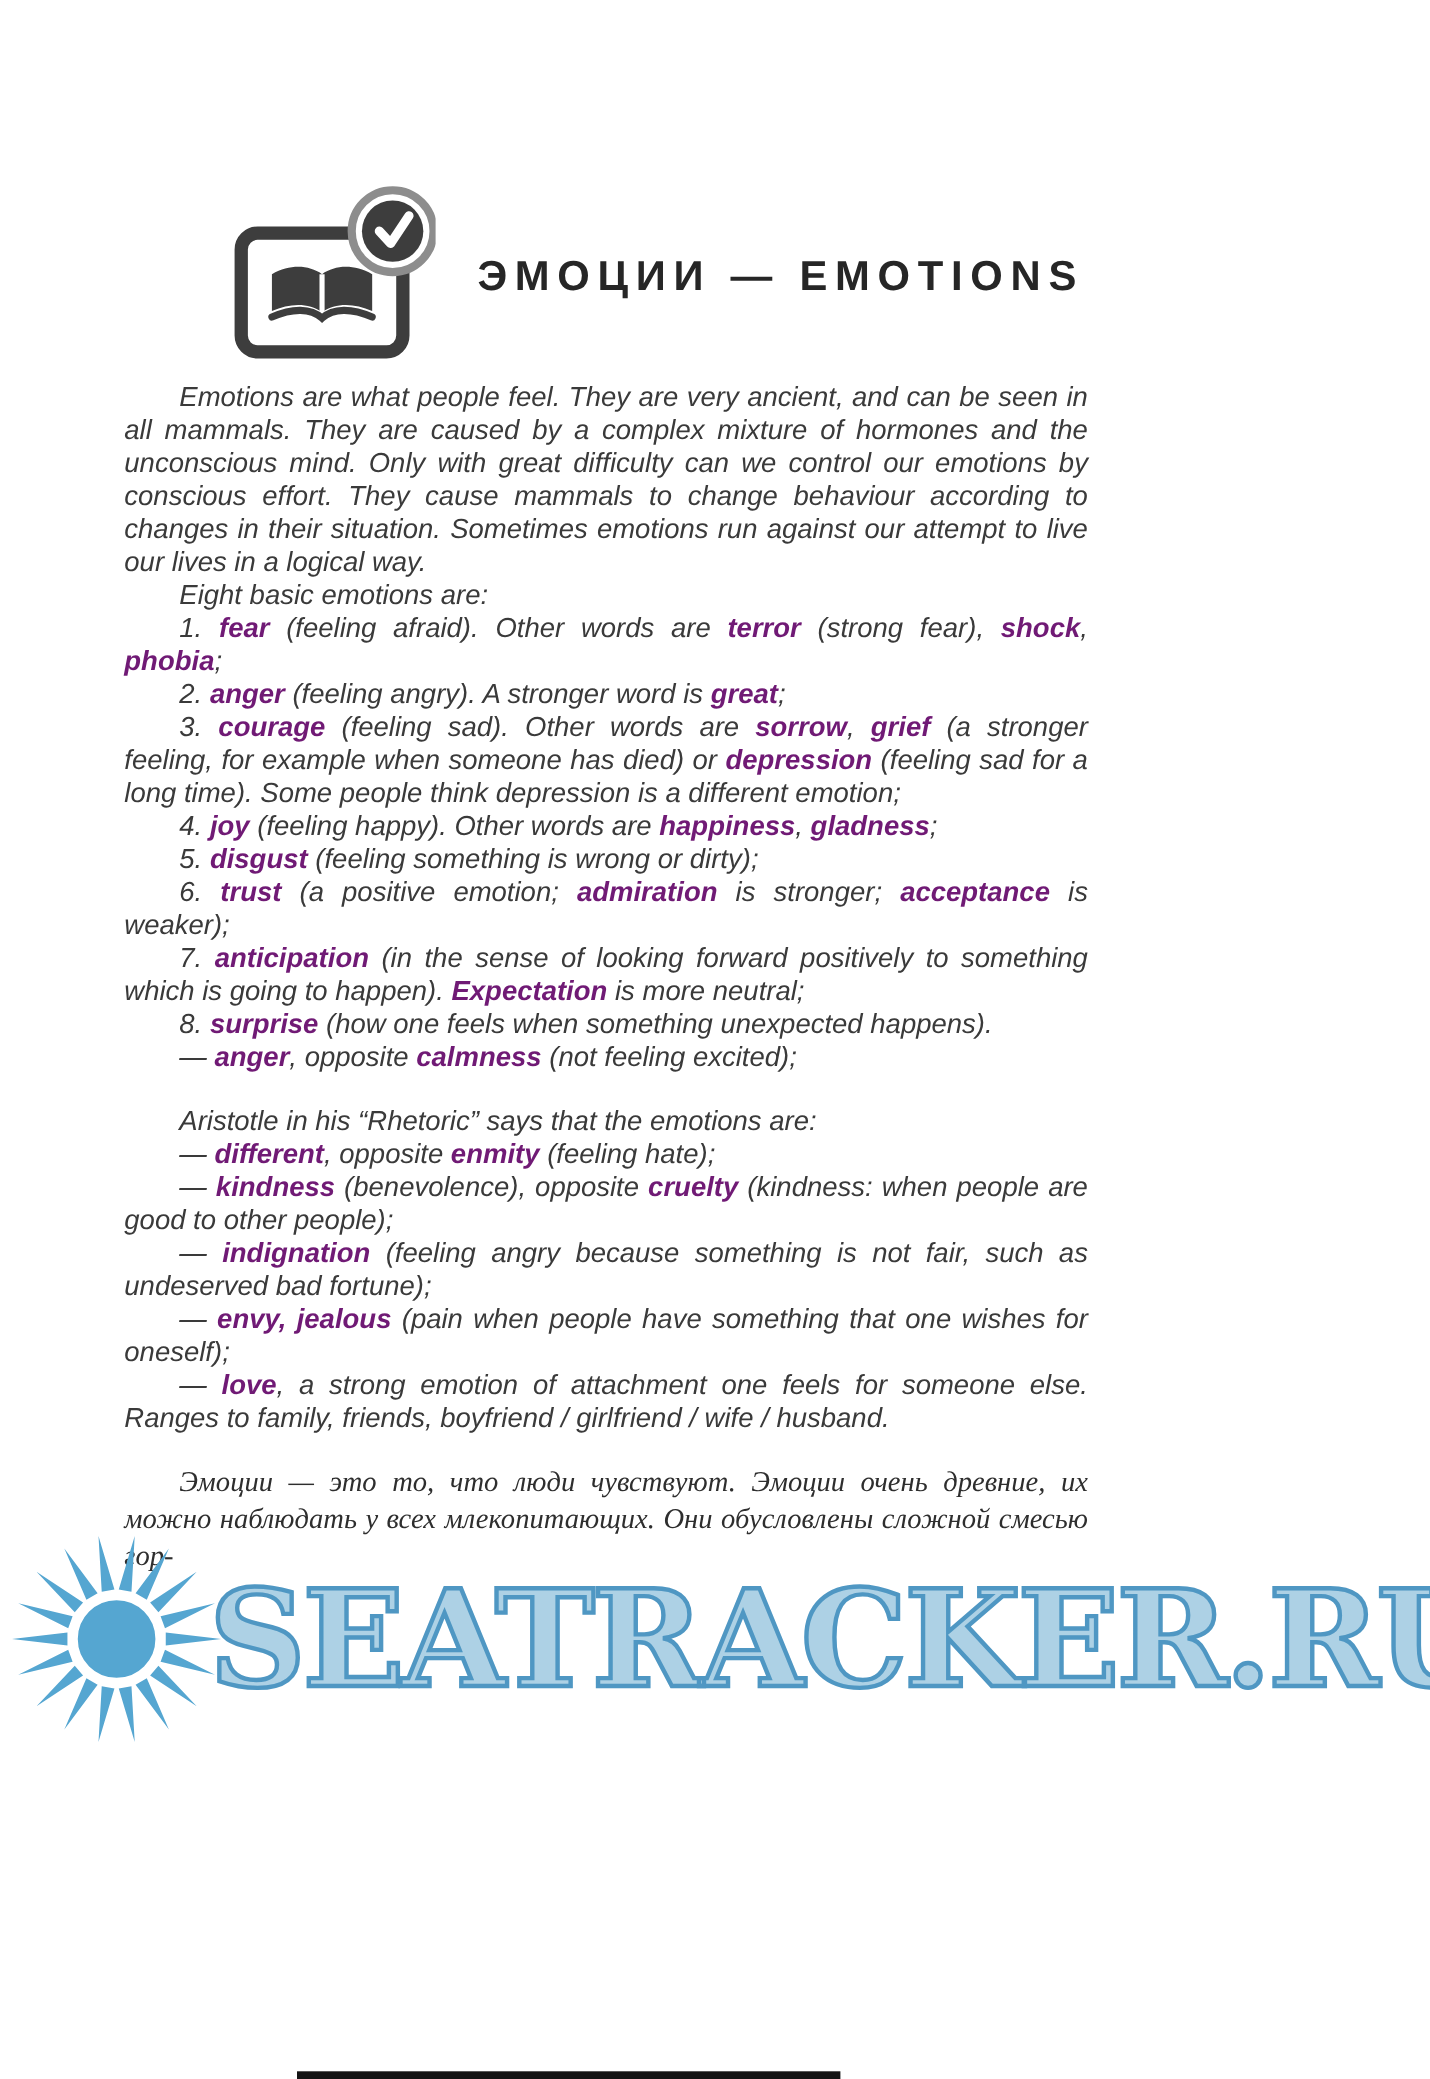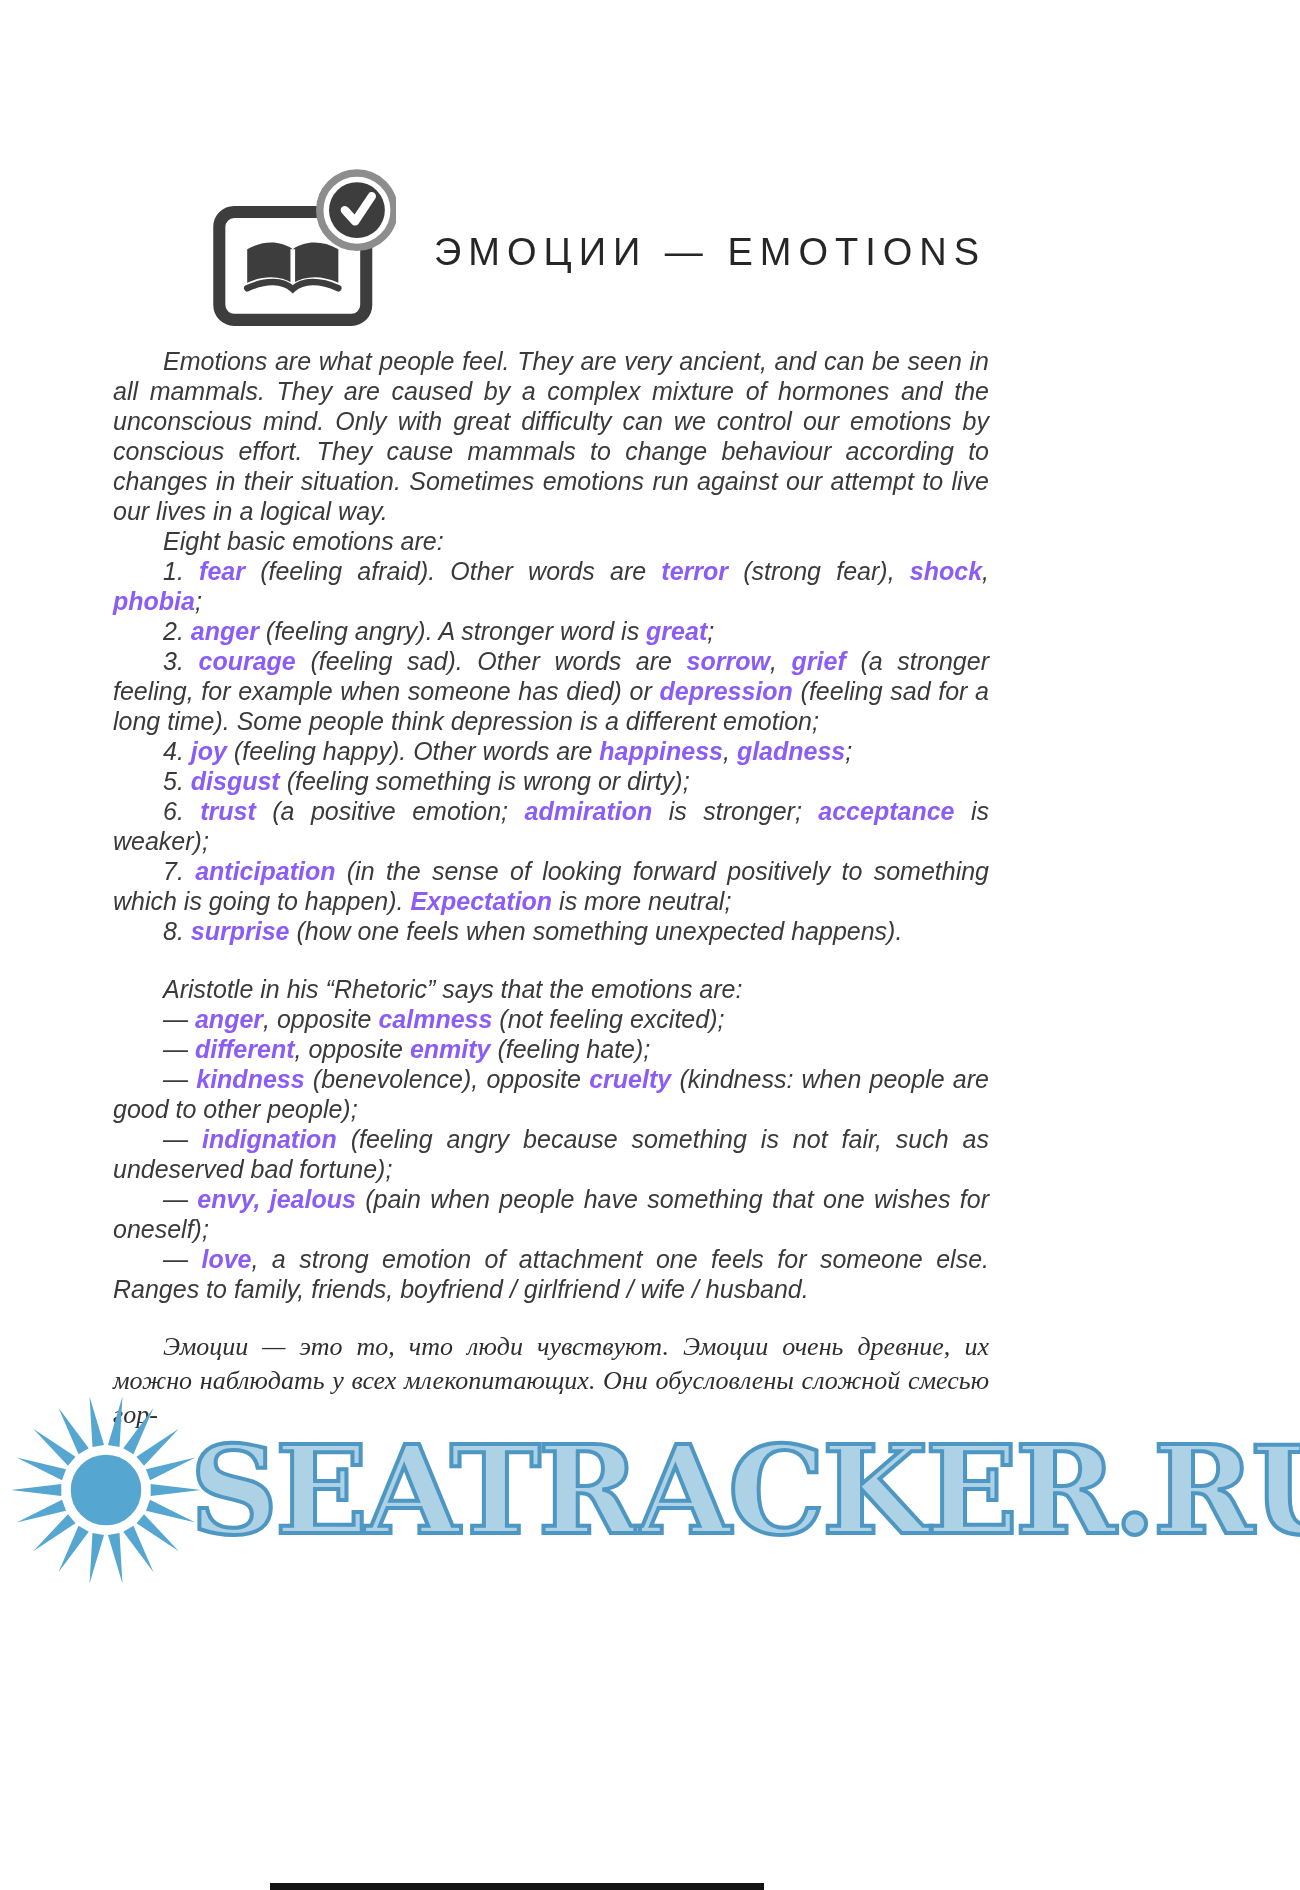--- a/index.html
+++ b/index.html
@@ -15,35 +15,35 @@
   
   .header {
     position: absolute; top: 168px; left: 210px;
     display: flex; align-items: center; gap: 38px;
   }
   .icon-wrap { width: 186px; height: 168px; flex: 0 0 auto; }
   .icon-wrap svg { width: 100%; height: 100%; display: block; }
   .title {
     margin: 0;
     font-size: 38px;
-    font-weight: 400;
+    font-weight: 700;
     letter-spacing: 7px;
     color: #262626;
     white-space: nowrap;
   }
 
   
   .body-text {
     position: absolute; top: 346px; left: 113px; width: 876px;
     font-size: 25px; line-height: 30px;
     color: #3a3a3a;
     text-align: justify;
   }
   .para { margin: 0; text-indent: 50px; font-style: italic; }
-  .para b { font-weight: 700; color: #8b5cf6; }
+  .para b { font-weight: 700; color: #701a75; }
   .gap { margin-top: 28px; }
   .russian {
     font-family: "Liberation Serif", serif;
     font-size: 26px; line-height: 34px;
     margin-top: 26px;
     color: #2e2e2e;
   }
 
   
   .watermark {
@@ -97,23 +97,23 @@
 
     <p class="para"><span>1. </span><b>fear</b><span> (feeling afraid). Other words are </span><b>terror</b><span> (strong fear), </span><b>shock</b><span>, </span><b>phobia</b><span>;</span></p>
     <p class="para"><span>2. </span><b>anger</b><span> (feeling angry). A stronger word is </span><b>great</b><span>;</span></p>
     <p class="para"><span>3. </span><b>courage</b><span> (feeling sad). Other words are </span><b>sorrow</b><span>, </span><b>grief</b><span> (a stronger feeling, for example when someone has died) or </span><b>depression</b><span> (feeling sad for a long time). Some people think depression is a different emotion;</span></p>
     <p class="para"><span>4. </span><b>joy</b><span> (feeling happy). Other words are </span><b>happiness</b><span>, </span><b>gladness</b><span>;</span></p>
     <p class="para"><span>5. </span><b>disgust</b><span> (feeling something is wrong or dirty);</span></p>
     <p class="para"><span>6. </span><b>trust</b><span> (a positive emotion; </span><b>admiration</b><span> is stronger; </span><b>acceptance</b><span> is weaker);</span></p>
     <p class="para"><span>7. </span><b>anticipation</b><span> (in the sense of looking forward positively to something which is going to happen). </span><b>Expectation</b><span> is more neutral;</span></p>
     <p class="para"><span>8. </span><b>surprise</b><span> (how one feels when something unexpected happens).</span></p>
 
+    <p class="para"><span>— </span><b>anger</b><span>, opposite </span><b>calmness</b><span> (not feeling excited);</span></p>
+
     <p class="para gap">Aristotle in his “Rhetoric” says that the emotions are:</p>
-
-    <p class="para"><span>— </span><b>anger</b><span>, opposite </span><b>calmness</b><span> (not feeling excited);</span></p>
     <p class="para"><span>— </span><b>different</b><span>, opposite </span><b>enmity</b><span> (feeling hate);</span></p>
     <p class="para"><span>— </span><b>kindness</b><span> (benevolence), opposite </span><b>cruelty</b><span> (kindness: when people are good to other people);</span></p>
     <p class="para"><span>— </span><b>indignation</b><span> (feeling angry because something is not fair, such as undeserved bad fortune);</span></p>
     <p class="para"><span>— </span><b>envy, jealous</b><span> (pain when people have something that one wishes for oneself);</span></p>
     <p class="para"><span>— </span><b>love</b><span>, a strong emotion of attachment one feels for someone else. Ranges to family, friends, boyfriend / girlfriend / wife / husband.</span></p>
 
     <p class="para russian">Эмоции — это то, что люди чувствуют. Эмоции очень древние, их можно наблюдать у всех млекопитающих. Они обусловлены сложной смесью гор-</p>
   </main>
 
   <div class="watermark">

